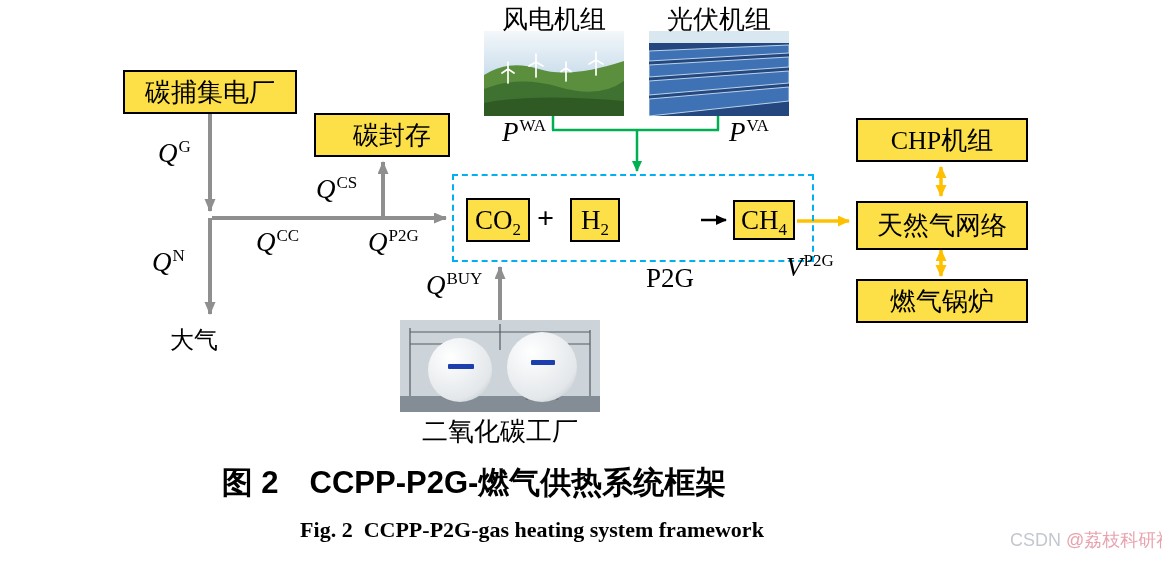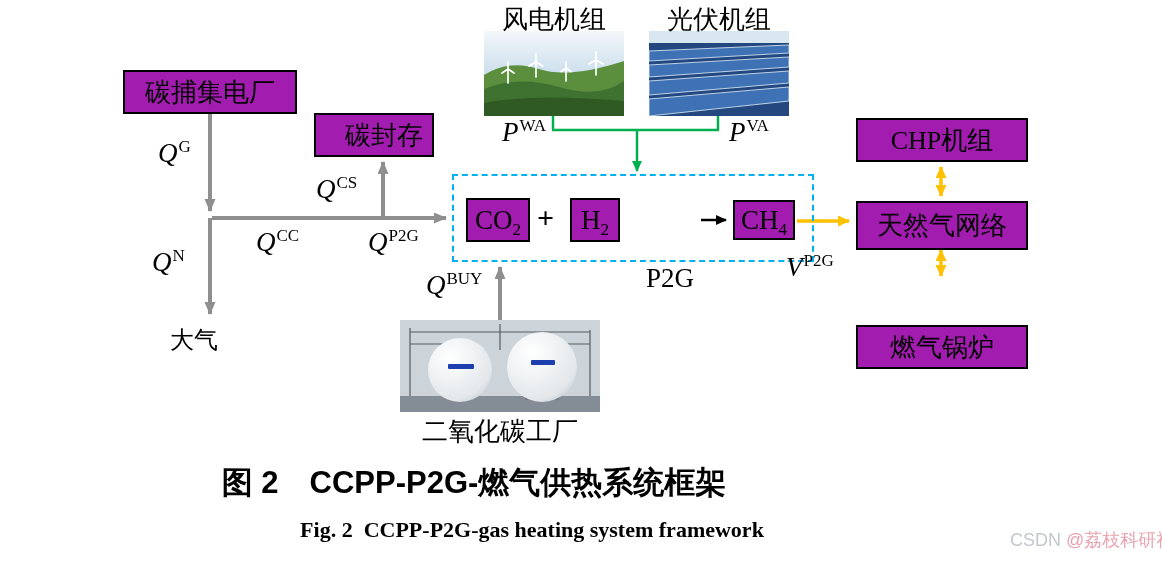--- a/index.html
+++ b/index.html
@@ -1,19 +1,19 @@
 <!DOCTYPE html>
 <html><head>
 <meta charset="utf-8">
 <style>
   html,body{margin:0;padding:0;background:#fff;}
   .stage{position:relative;width:1162px;height:563px;background:#fff;overflow:hidden;
          font-family:"Liberation Serif", serif;color:#000;}
   .wires{position:absolute;left:0;top:0;width:1162px;height:563px;pointer-events:none;}
-  .node{position:absolute;box-sizing:border-box;border:2.5px solid #000;background:#a21caf;
+  .node{position:absolute;box-sizing:border-box;border:2.5px solid #000;background:#fde047;
         display:flex;align-items:center;justify-content:center;font-size:26px;white-space:nowrap;z-index:3;}
   .p2gbox{position:absolute;box-sizing:border-box;border:2.5px dashed #00b0f0;background:transparent;z-index:2;}
   .mol{font-size:27px;}
   .mol sub{font-size:17px;line-height:0;}
   .flow{position:absolute;font-size:27px;white-space:nowrap;z-index:4;}
   .flow i{font-style:italic;font-family:"Liberation Serif", serif;}
   .flow sup{font-size:17px;line-height:0;margin-left:1px;font-style:normal;}
   .plainlabel{position:absolute;font-size:24px;white-space:nowrap;z-index:4;}
   .phototitle{position:absolute;font-size:26px;text-align:center;white-space:nowrap;z-index:4;}
   .photo{position:absolute;z-index:3;}
@@ -75,21 +75,21 @@
       <line x1="941" y1="263" x2="941" y2="276" marker-end="url(#ah-yellow)"></line>
     </g>
 
     <g stroke="#000000" stroke-width="2.5" fill="none">
       <line x1="701" y1="220" x2="726" y2="220" marker-end="url(#ah-black)"></line>
     </g>
   </svg>
 
   <div class="node" style="left:123px;top:70px;width:174px;height:44px;">碳捕集电厂</div>
 
-  <div class="node" style="left:314px;top:113px;width:120px;height:44px;padding-left:20px;">碳封存</div>
+  <div class="node" style="left:314px;top:113px;width:136px;height:44px;padding-left:20px;">碳封存</div>
 
   <div class="plainlabel" style="left:170px;top:324px;">大气</div>
 
   <div class="p2gbox" style="left:452px;top:174px;width:362px;height:88px;"></div>
 
   <div class="node mol" style="left:466px;top:198px;width:64px;height:44px;">
     <span><span>CO</span><sub>2</sub></span>
   </div>
 
   <div class="plus">+</div>
@@ -102,21 +102,21 @@
   <div class="node mol" style="left:733px;top:200px;width:62px;height:40px;">
     <span><span>CH</span><sub>4</sub></span>
   </div>
 
   <div class="p2glabel">P2G</div>
 
   <div class="node" style="left:856px;top:118px;width:172px;height:44px;">CHP机组</div>
 
   <div class="node" style="left:856px;top:201px;width:172px;height:49px;">天然气网络</div>
 
-  <div class="node" style="left:856px;top:279px;width:172px;height:44px;margin-top:46px;">燃气锅炉</div>
+  <div class="node" style="left:856px;top:279px;width:172px;height:44px;">燃气锅炉</div>
 
   <span class="flow" style="left:158px;top:138px;"><i>Q</i><sup>G</sup></span>
   <span class="flow" style="left:152px;top:247px;"><i>Q</i><sup>N</sup></span>
   <span class="flow" style="left:316px;top:174px;"><i>Q</i><sup>CS</sup></span>
   <span class="flow" style="left:256px;top:227px;"><i>Q</i><sup>CC</sup></span>
   <span class="flow" style="left:368px;top:227px;"><i>Q</i><sup>P2G</sup></span>
   <span class="flow" style="left:426px;top:270px;"><i>Q</i><sup>BUY</sup></span>
   <span class="flow" style="left:502px;top:117px;"><i>P</i><sup>WA</sup></span>
   <span class="flow" style="left:729px;top:117px;"><i>P</i><sup>VA</sup></span>
   <span class="flow" style="left:786px;top:252px;"><i>V</i><sup>P2G</sup></span>

